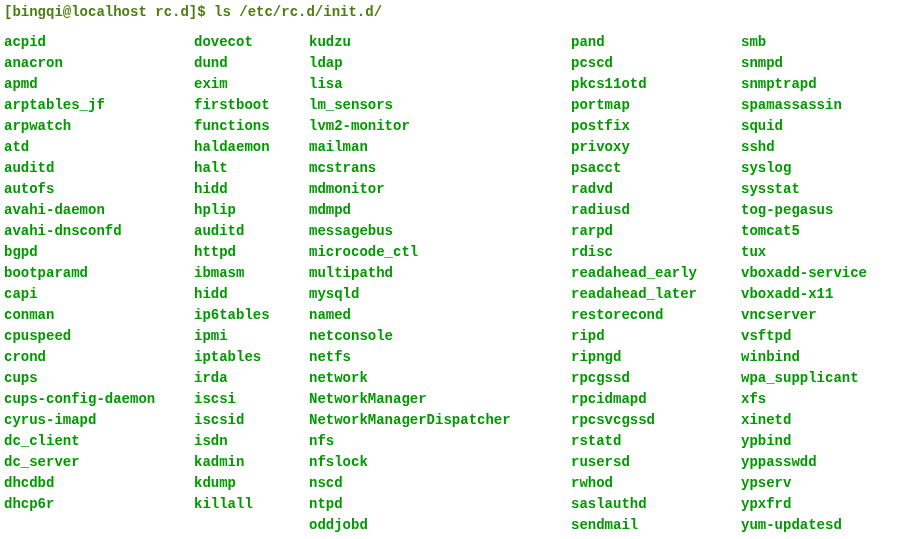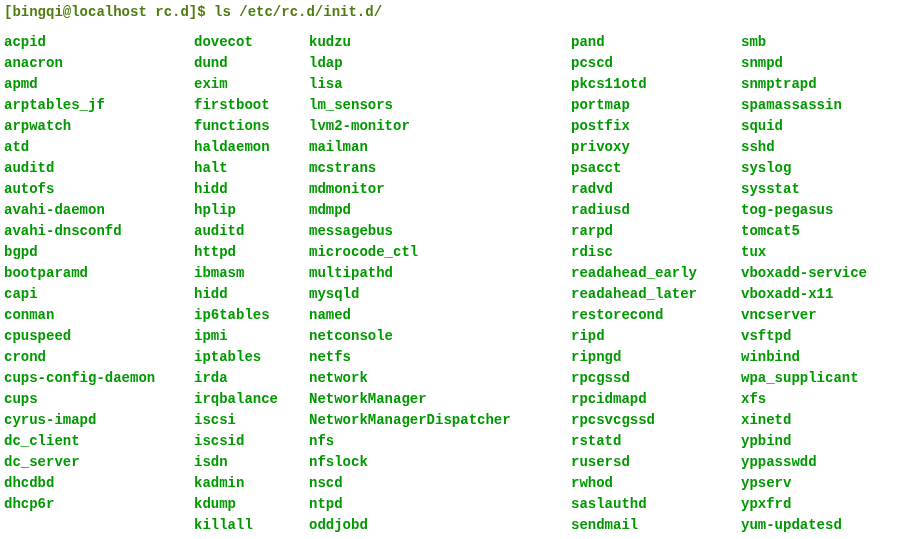--- a/index.html
+++ b/index.html
@@ -60,22 +60,22 @@
       <span class="item">auditd</span>
       <span class="item">autofs</span>
       <span class="item">avahi-daemon</span>
       <span class="item">avahi-dnsconfd</span>
       <span class="item">bgpd</span>
       <span class="item">bootparamd</span>
       <span class="item">capi</span>
       <span class="item">conman</span>
       <span class="item">cpuspeed</span>
       <span class="item">crond</span>
+      <span class="item">cups</span>
       <span class="item">cups-config-daemon</span>
-      <span class="item">cups</span>
       <span class="item">cyrus-imapd</span>
       <span class="item">dc_client</span>
       <span class="item">dc_server</span>
       <span class="item">dhcdbd</span>
       <span class="item">dhcp6r</span>
     </div>
     <div class="col">
       <span class="item">dovecot</span>
       <span class="item">dund</span>
       <span class="item">exim</span>
@@ -86,21 +86,20 @@
       <span class="item">hidd</span>
       <span class="item">hplip</span>
       <span class="item">auditd</span>
       <span class="item">httpd</span>
       <span class="item">ibmasm</span>
       <span class="item">hidd</span>
       <span class="item">ip6tables</span>
       <span class="item">ipmi</span>
       <span class="item">iptables</span>
       <span class="item">irda</span>
-      <span class="item">irqbalance</span>
       <span class="item">iscsi</span>
       <span class="item">iscsid</span>
       <span class="item">isdn</span>
       <span class="item">kadmin</span>
       <span class="item">kdump</span>
       <span class="item">killall</span>
     </div>
     <div class="col">
       <span class="item">kudzu</span>
       <span class="item">ldap</span>

